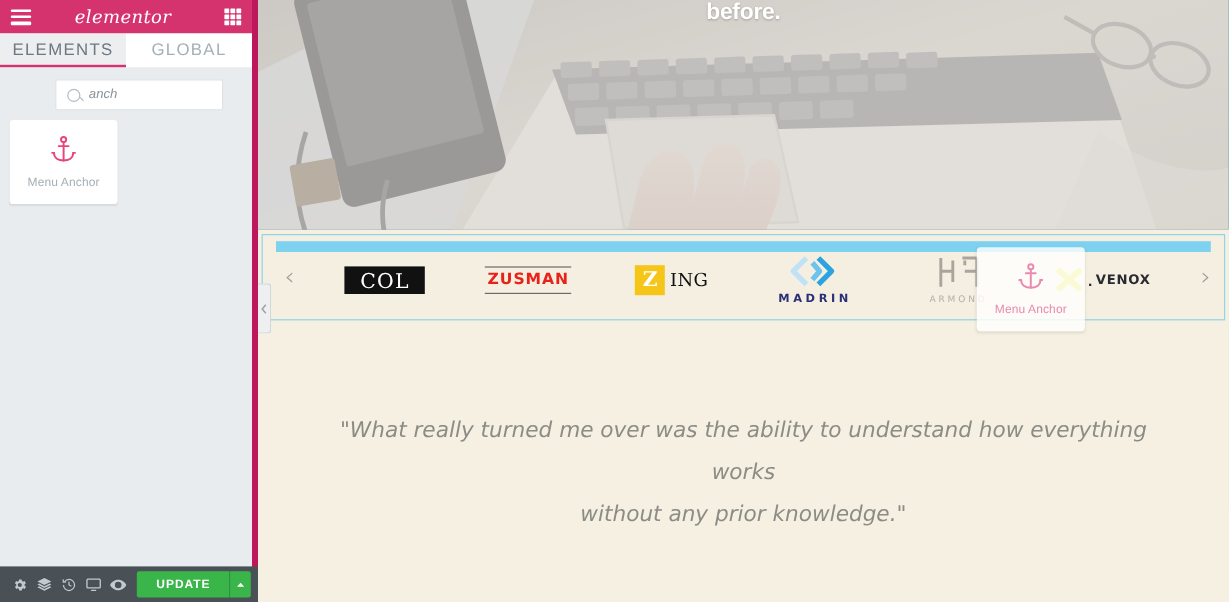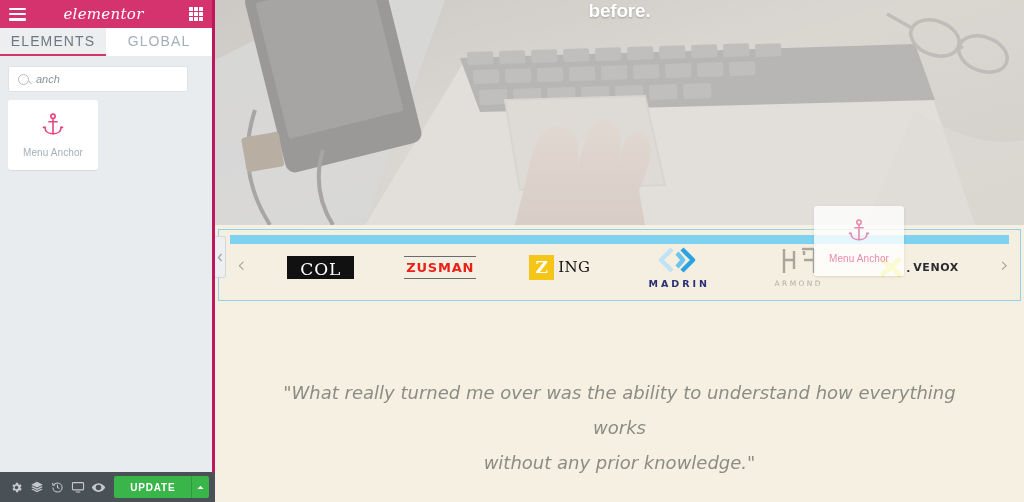--- a/index.html
+++ b/index.html
@@ -10,21 +10,21 @@
     background: #e8eaed;
   }
   #app { position: relative; width: 1024px; height: 502px; display: flex; }
 
   
   #panel {
     width: 215px; height: 502px;
     background: #e9ecef;
     display: flex; flex-direction: column;
     position: relative; z-index: 40;
-    border-right: 3px solid #be185d;
+    border-right: 5px solid #be185d;
   }
   #panel-header {
     height: 28px; background: #d5336d;
     display: flex; align-items: center; justify-content: space-between;
     padding: 0 9px; flex: 0 0 28px;
   }
   .hamburger { width: 17px; height: 13px; display: flex; flex-direction: column; justify-content: space-between; cursor: pointer; }
   .hamburger i { display: block; height: 2.2px; background: #fff; border-radius: 1px; }
   #logo-text {
     color: #fff; font-family: "DejaVu Serif", serif; font-style: italic;
@@ -36,21 +36,21 @@
 
   #panel-tabs { display: flex; height: 28px; flex: 0 0 28px; background: #fff; }
   .panel-tab {
     flex: 1; display: flex; align-items: center; justify-content: center;
     font-size: 14px; letter-spacing: 1.1px; color: #a4afb7;
     background: #fff; cursor: pointer; position: relative;
     border-bottom: 2px solid transparent;
   }
   .panel-tab.active { background: #eceef0; color: #6d7882; border-bottom-color: #d5336d; }
 
-  #search-wrap { padding: 10px 24px 8px 8px; background: #e9ecef; }
+  #search-wrap { padding: 10px 24px 8px 8px; background: #e9ecef; margin-left: 38px; }
   #search-box {
     height: 26px; background: #fff; border: 1px solid #e0e3e6; border-radius: 2px;
     display: flex; align-items: center; padding: 0 9px; gap: 7px;
   }
   .search-glass { width: 11px; height: 11px; border: 1.4px solid #b6bcc2; border-radius: 50%; position: relative; flex: 0 0 auto; }
   .search-glass::after { content: ""; position: absolute; width: 4px; height: 1.4px; background: #b6bcc2; transform: rotate(45deg); right: -3.5px; bottom: 0px; }
   #search-input {
     border: none; outline: none; background: transparent; width: 100%;
     font-family: "Liberation Sans", sans-serif; font-size: 11px;
     font-style: italic; color: #8a9399;
@@ -91,21 +91,21 @@
     position: absolute; left: 215px; top: 236px; width: 11px; height: 42px;
     background: #edeff1; border: 1px solid #d3d7da; border-left: none;
     border-radius: 0 3px 3px 0; z-index: 35;
     display: flex; align-items: center; justify-content: center; cursor: pointer;
   }
 
   
   #canvas { position: relative; width: 809px; height: 502px; overflow: hidden; background: #f5f0e1; }
 
   
-  #hero { position: relative; height: 225px; width: 809px; overflow: hidden; background: #0f766e; }
+  #hero { position: relative; height: 191px; width: 809px; overflow: hidden; background: #0f766e; }
   #hero-photo { position: absolute; inset: 0; }
   #hero-overlay { position: absolute; inset: 0; background: rgba(245,243,238,.55); }
   #hero-title {
     position: absolute; top: 0px; left: 0; width: 100%; text-align: center;
     color: #fff; font-size: 19px; font-weight: bold; letter-spacing: -.2px;
     text-shadow: 0 1px 2px rgba(0,0,0,.25);
   }
 
   
   #logos-section {

